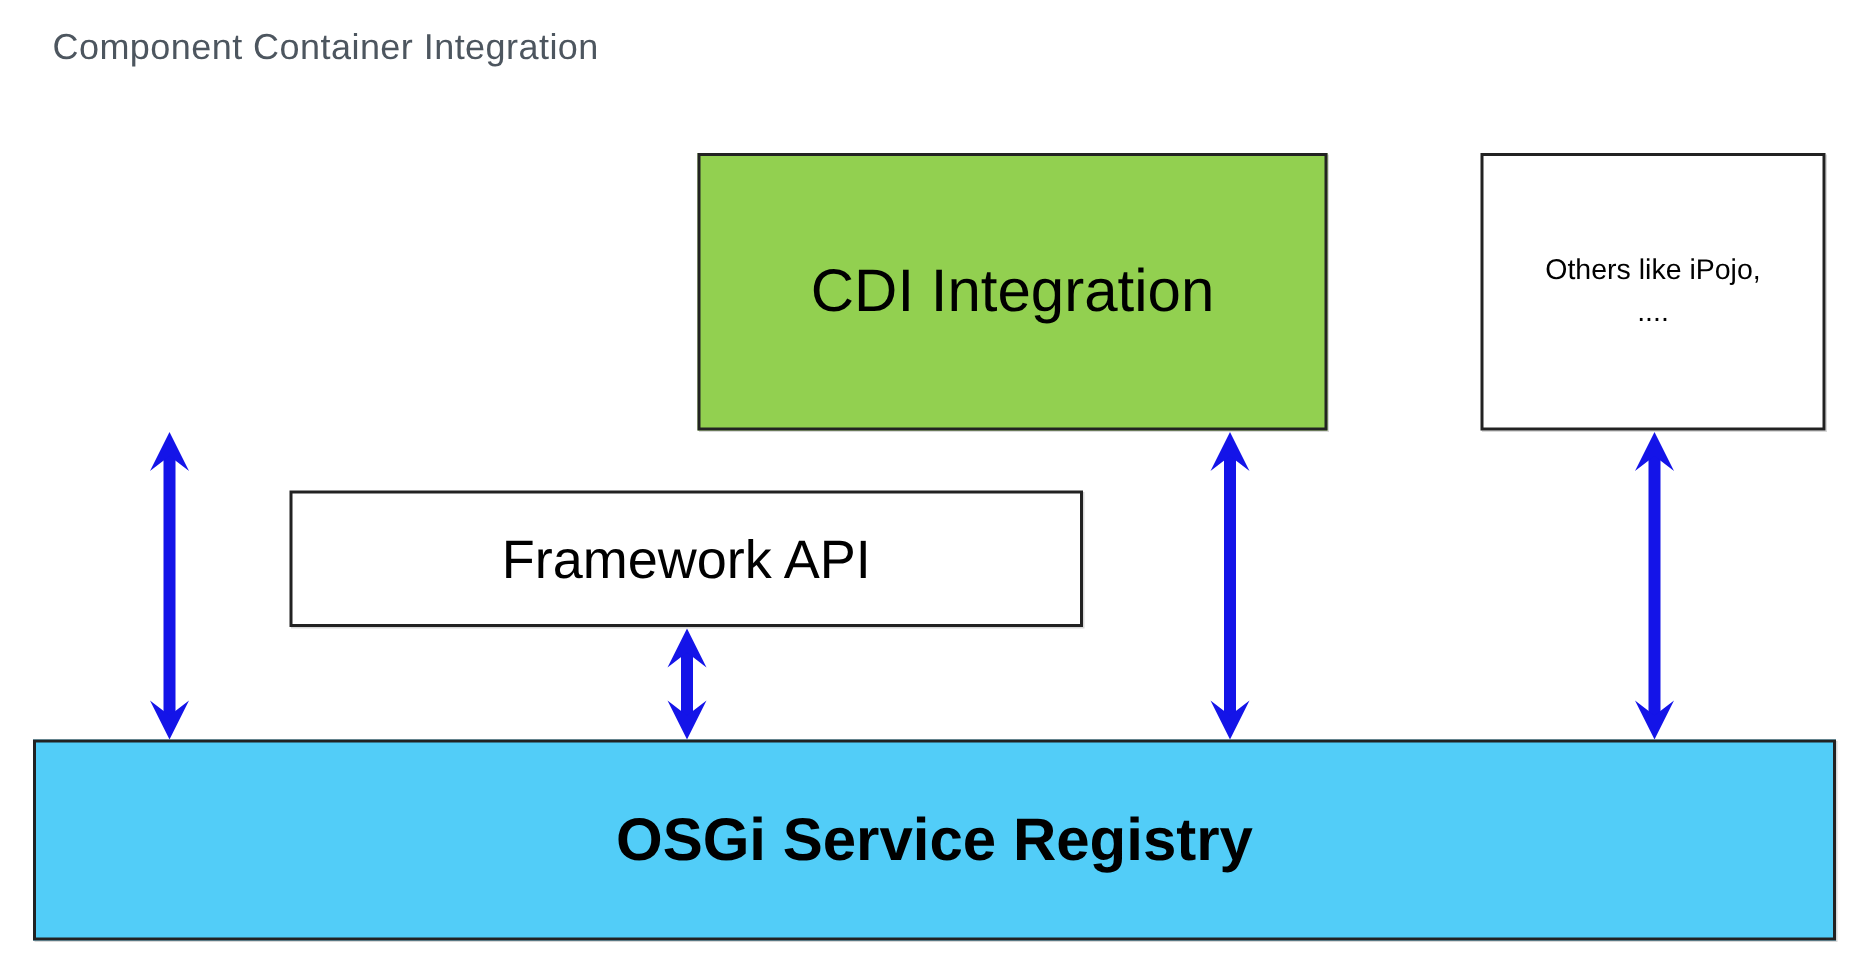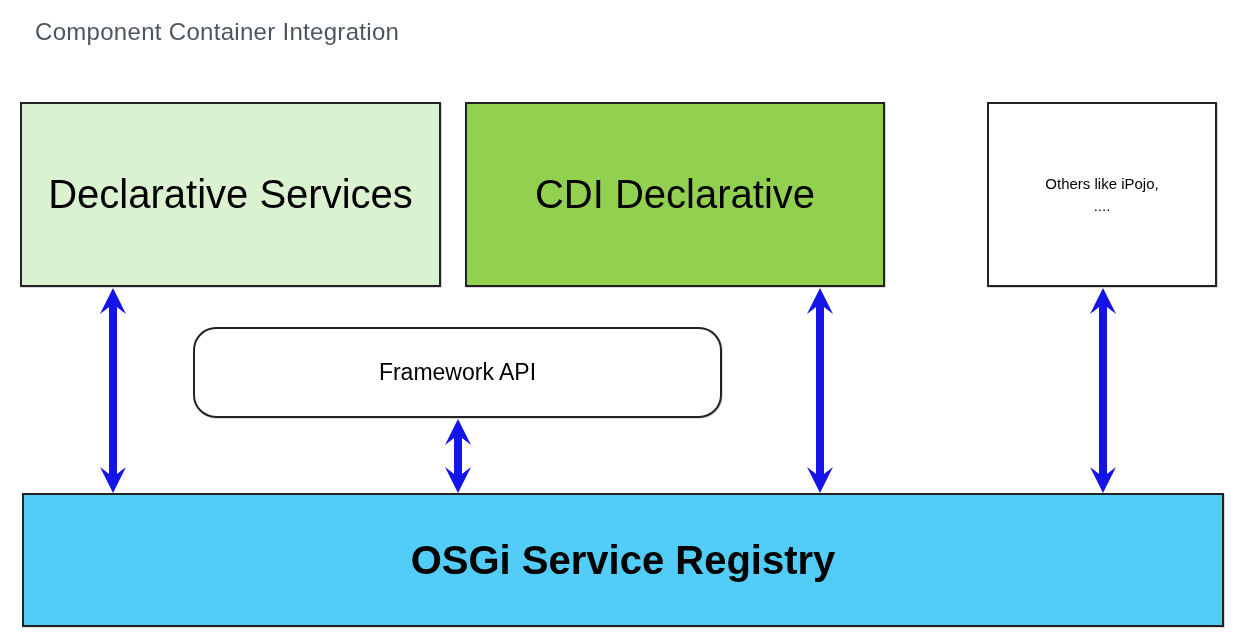--- a/index.html
+++ b/index.html
@@ -38,29 +38,28 @@
     font-size: 40px;
   }
   .box-cdi {
     left: 465px; top: 102px; width: 420px; height: 185px;
     background: var(--cdi-green, #92d050);
     font-size: 40px;
   }
   .box-others {
     left: 987px; top: 102px; width: 230px; height: 185px;
     background: var(--box-white, #ffffff);
-    font-size: 15px;
+    font-size: 19px;
     flex-direction: column;
     line-height: 1.45;
   }
   .box-fw {
     left: 193px; top: 327px; width: 529px; height: 91px;
     background: var(--box-white, #ffffff);
-    font-size: 23px;
-    border-radius: 23px;
+    font-size: 36px;
   }
   .box-osgi {
     left: 22px; top: 493px; width: 1202px; height: 134px;
     background: var(--registry-blue, #52cdf8);
     font-size: 40px;
     font-weight: bold;
   }
   .arrow { position: absolute; }
   .arrow line { stroke: var(--arrow-blue, #1414e8); stroke-width: 8; }
   .arrow polygon { fill: var(--arrow-blue, #1414e8); }
@@ -69,26 +68,23 @@
   .arrow-3 { left: 804px; top: 288px; }
   .arrow-4 { left: 1087px; top: 288px; }
 </style>
 </head>
 <body>
 
 <div class="canvas">
 
   <h1 class="title">Component Container Integration</h1>
 
-  <div class="box box-ds">
-    <span>Declarative Services</span>
-  </div>
 
   <div class="box box-cdi">
-    <span>CDI Declarative</span>
+    <span>CDI Integration</span>
   </div>
 
   <div class="box box-others">
     <div>Others like iPojo,</div>
     <div>....</div>
   </div>
 
   <div class="box box-fw">
     <span>Framework API</span>
   </div>

